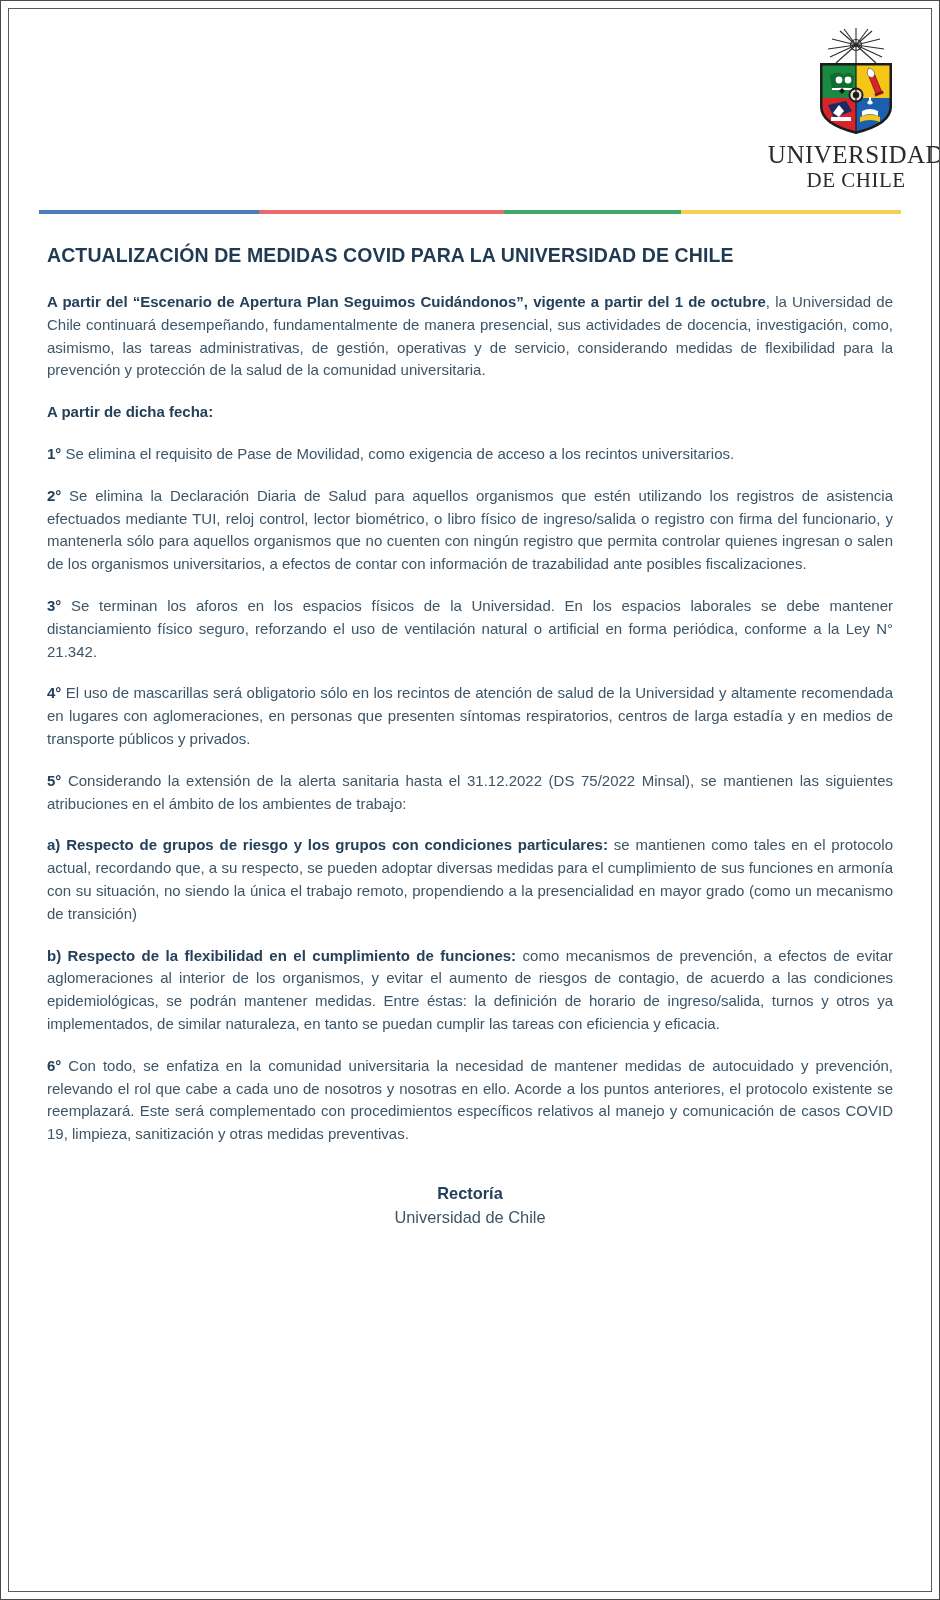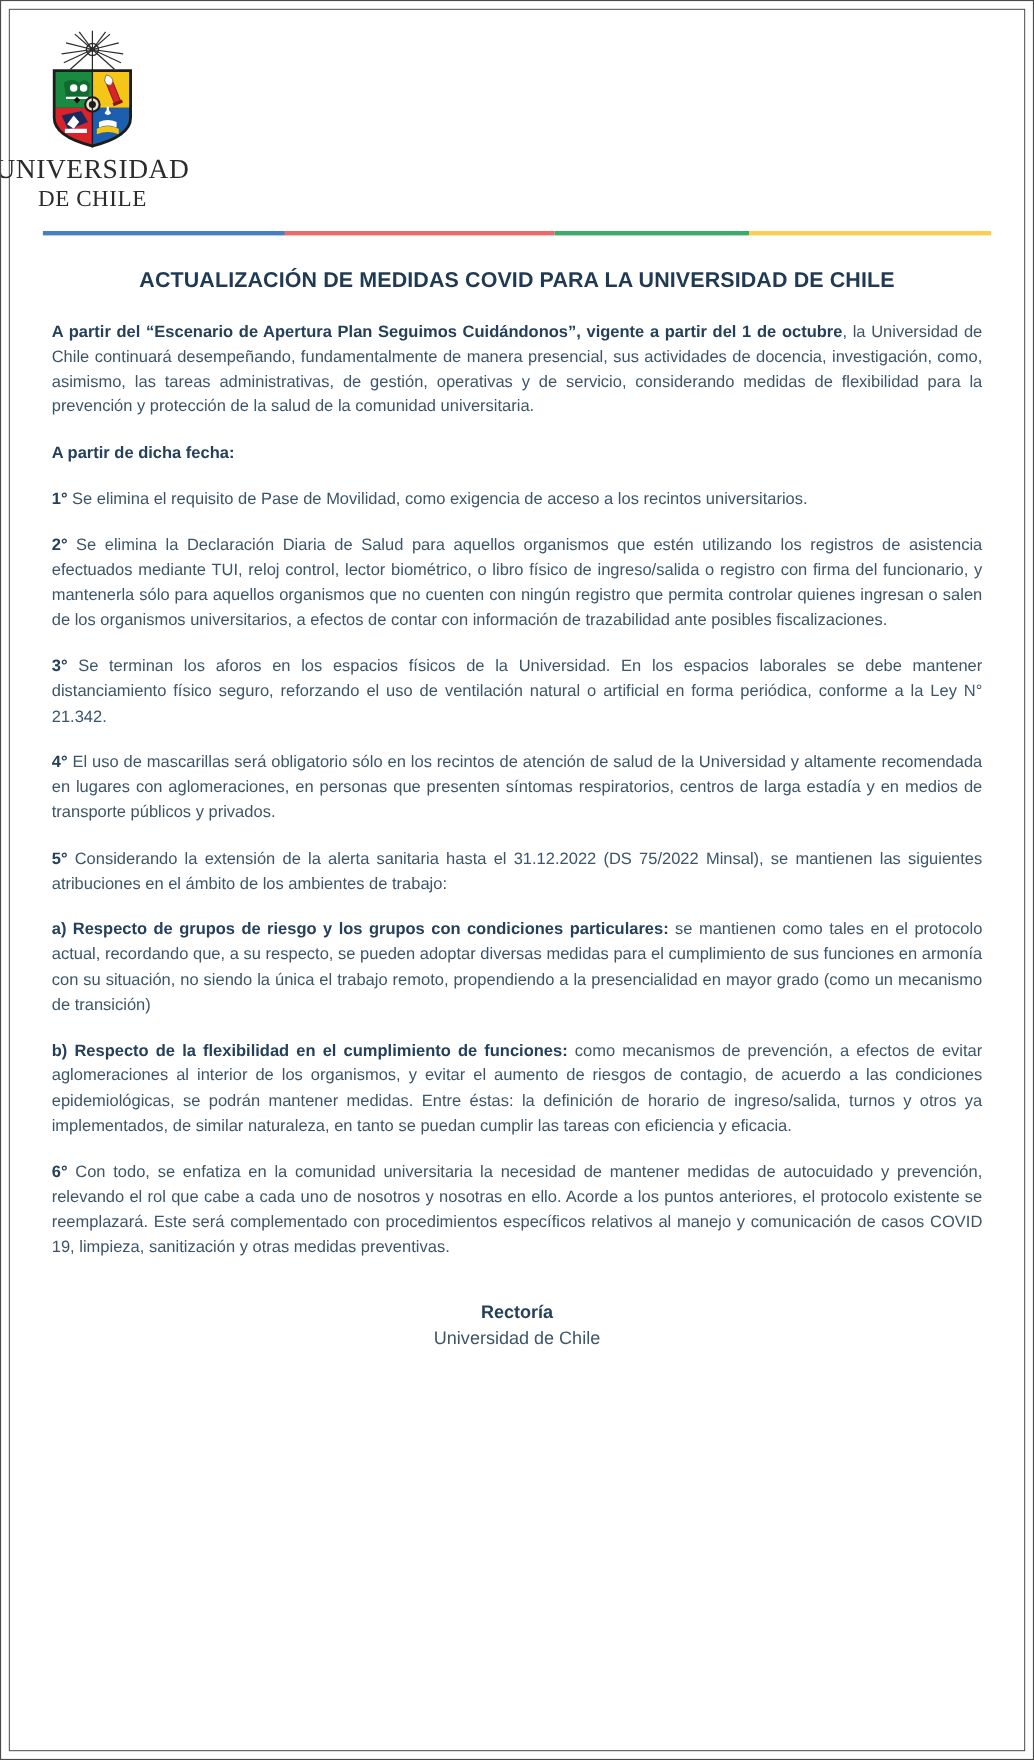--- a/index.html
+++ b/index.html
@@ -32,21 +32,21 @@
     border: 1px solid #5a5a5a;
     background: #ffffff;
     box-sizing: border-box;
   }
 
   
   .header {
     padding-top: 16px;
     display: flex;
     flex-direction: column;
-    align-items: flex-start;
+    align-items: flex-end;
   }
   .logo-block {
     width: 150px;
     display: flex;
     flex-direction: column;
     align-items: center;
   }
   .crest {
     position: relative;
     width: 120px;
@@ -77,21 +77,20 @@
   .seg-green  { flex: 0 0 20.5%; background: #3fa96a; }
   .seg-yellow { flex: 1 1 auto;  background: #f6cf54; }
 
   
   .content {
     padding: 26px 38px 0 38px;
     color: #3d5567;
   }
 
   .doc-title {
-    text-align: center;
     color: #1f3a52;
     font-size: 19.5px;
     font-weight: bold;
     line-height: 1.62;
     letter-spacing: 0.1px;
     margin: 0 0 20px 0;
   }
   .doc-title .tl { display: block; }
 
   p.para {

